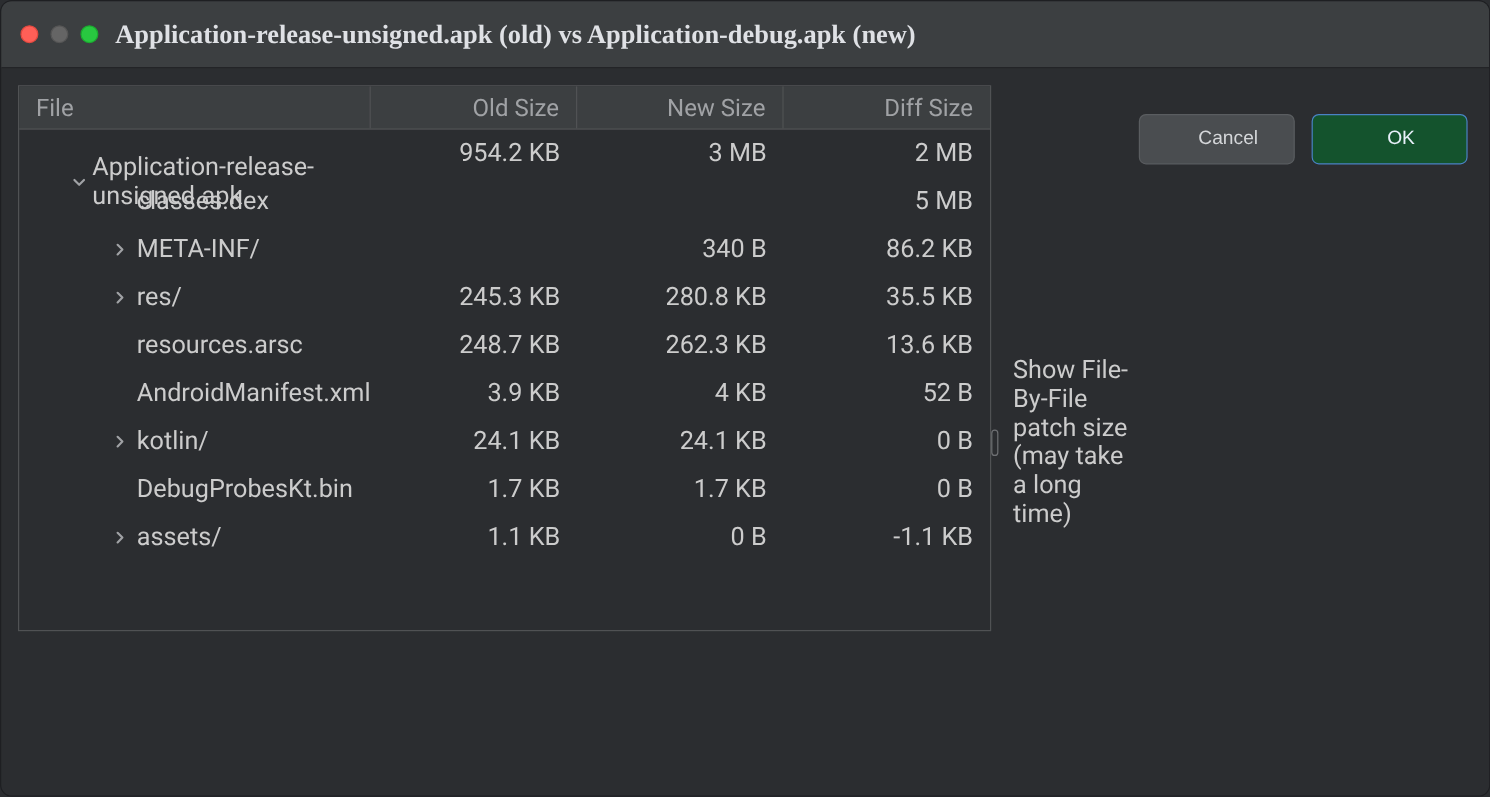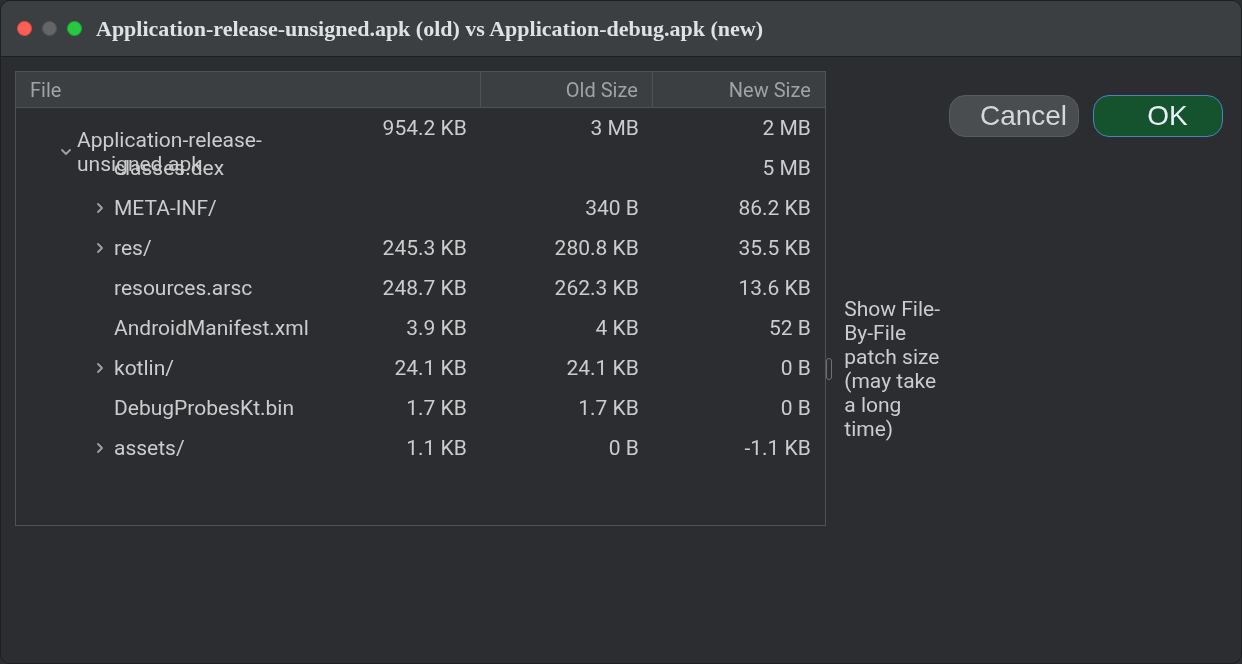--- a/index.html
+++ b/index.html
@@ -141,22 +141,22 @@
     .buttons {
       display: flex;
       justify-content: flex-end;
       gap: 14px;
       margin-top: 24px;
       padding-right: 4px;
     }
     .btn {
       min-width: 130px;
       height: 42px;
-      border-radius: 16px;
-      font-size: 28px;
+      border-radius: 6px;
+      font-size: 16px;
       border: none;
       cursor: pointer;
       display: flex;
       align-items: center;
       justify-content: center;
       padding-left: 19px;
     }
     .btn.cancel {
       background: #4a4d50;
       color: #d4d6d9;
@@ -180,20 +180,21 @@
     </div>
     <div class="title">Application-release-unsigned.apk (old) vs Application-debug.apk (new)</div>
   </div>
 
   <div class="content">
     <div class="table">
       <div class="thead">
         <div class="th col-file">File</div>
         <div class="th col-old">Old Size</div>
         <div class="th col-new">New Size</div>
+        <div class="th col-diff">Diff Size</div>
       </div>
       <div class="tbody" id="tbody">
           <div class="row indent-0">
             <div class="td file">
               <span class="arrow">
                 <svg width="12" height="12" viewBox="0 0 12 12">
                   <path d="M2 4 L6 8 L10 4" stroke="#a0a2a5" stroke-width="1.8" fill="none" stroke-linecap="round" stroke-linejoin="round"></path>
                 </svg>
               </span>
               <span>Application-release-unsigned.apk</span>

